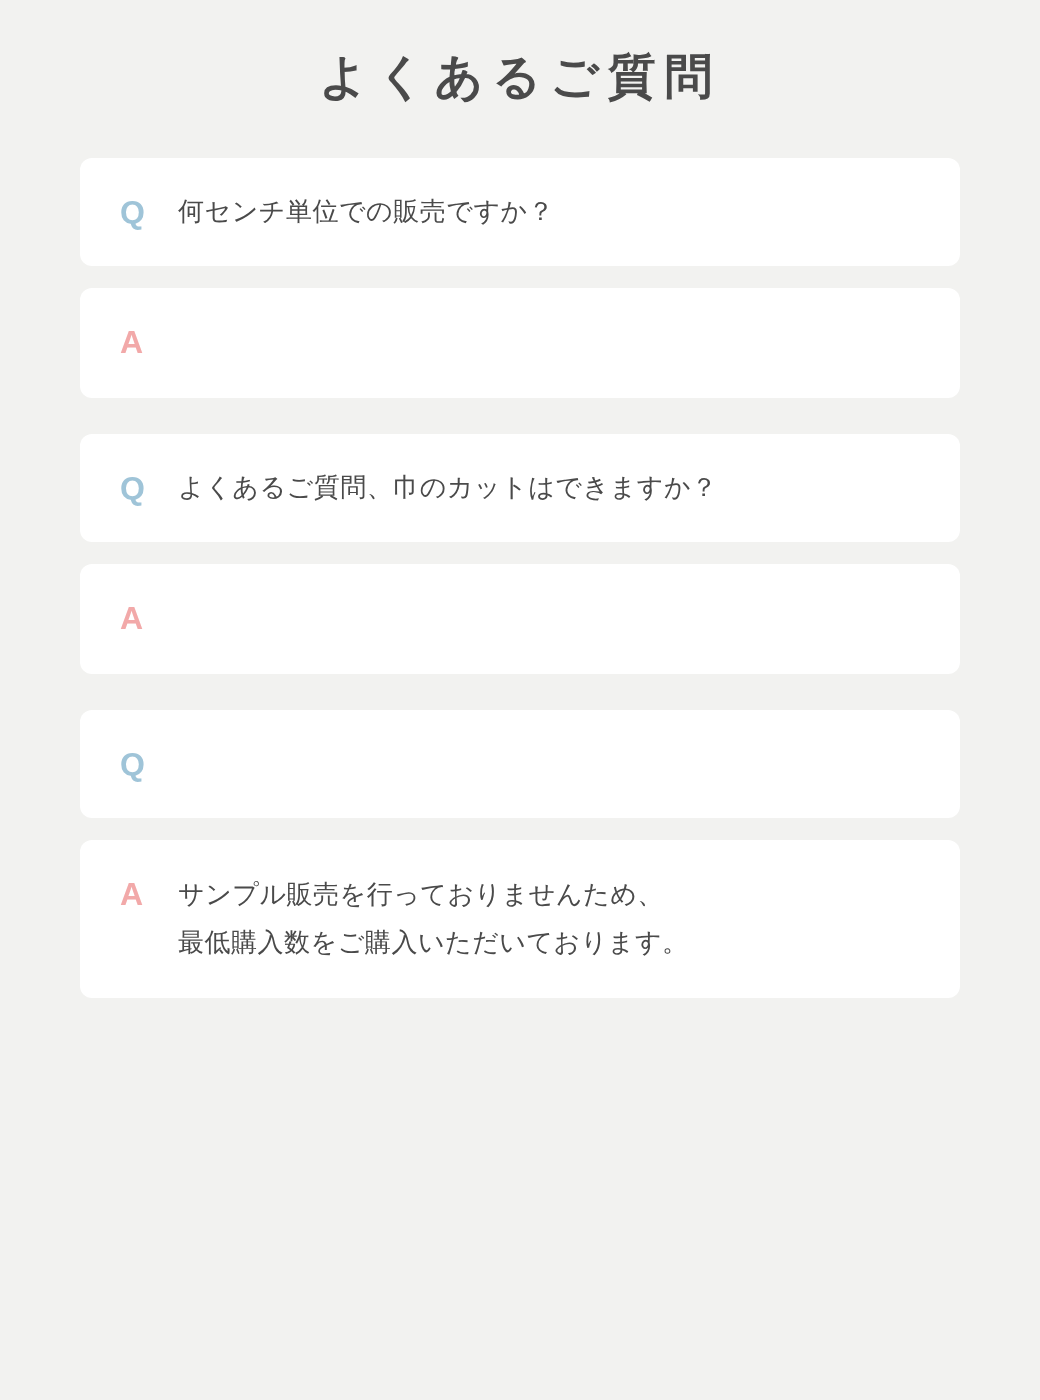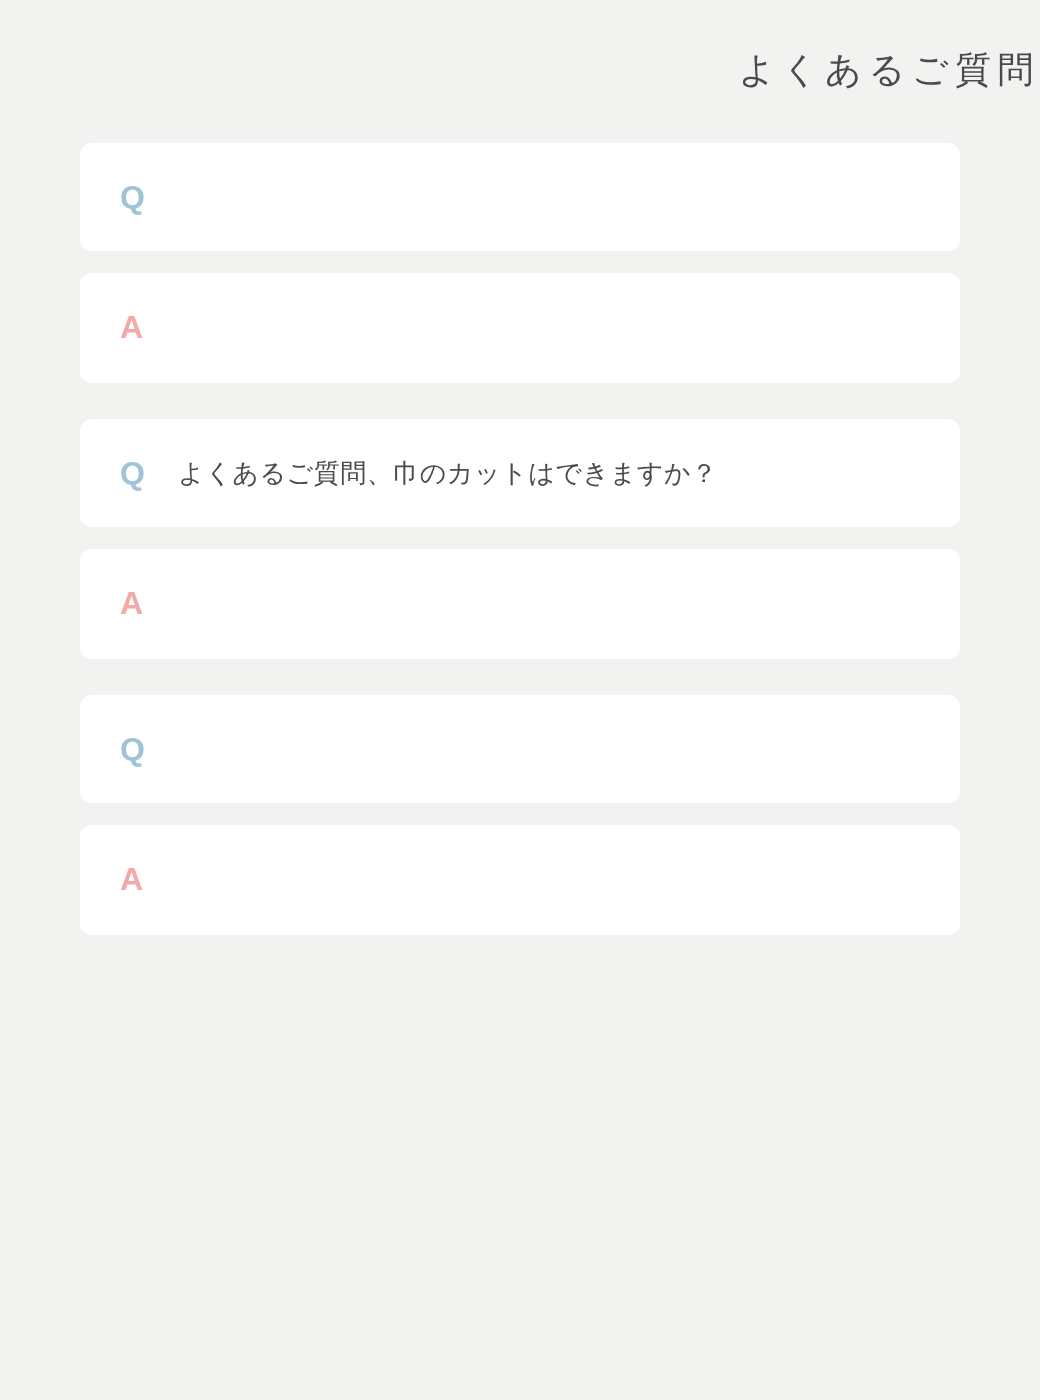--- a/index.html
+++ b/index.html
@@ -16,23 +16,23 @@
   }
   .page {
     width: 1040px;
     height: 1400px;
     position: relative;
     box-sizing: border-box;
     padding: 0;
     overflow: hidden;
   }
   .faq-title {
-    text-align: right;
-    font-size: 36px;
-    font-weight: 400;
+    text-align: center;
+    font-size: 48px;
+    font-weight: 700;
     letter-spacing: 0.18em;
     color: #4a4a4a;
     padding-top: 48px;
     padding-bottom: 0;
     margin: 0;
     line-height: 1.2;
   }
   .faq-list {
     margin: 0;
     padding: 0 80px;
@@ -90,20 +90,21 @@
 <body>
 
 <div class="page">
 
   <h1 class="faq-title">よくあるご質問</h1>
 
   <div class="faq-list">
 
     <div class="faq-card question">
       <div class="marker q">Q</div>
+      <div class="faq-text">何センチ単位での販売ですか？</div>
     </div>
 
     <div class="faq-card answer">
       <div class="marker a">A</div>
     </div>
 
     <div class="faq-card question">
       <div class="marker q">Q</div>
       <div class="faq-text">よくあるご質問、巾のカットはできますか？</div>
     </div>
@@ -111,16 +112,18 @@
     <div class="faq-card answer">
       <div class="marker a">A</div>
     </div>
 
     <div class="faq-card question">
       <div class="marker q">Q</div>
     </div>
 
     <div class="faq-card answer">
       <div class="marker a">A</div>
+      <div class="faq-text">サンプル販売を行っておりませんため、
+最低購入数をご購入いただいております。</div>
     </div>
 
   </div>
 </div>
 
 </body></html>

